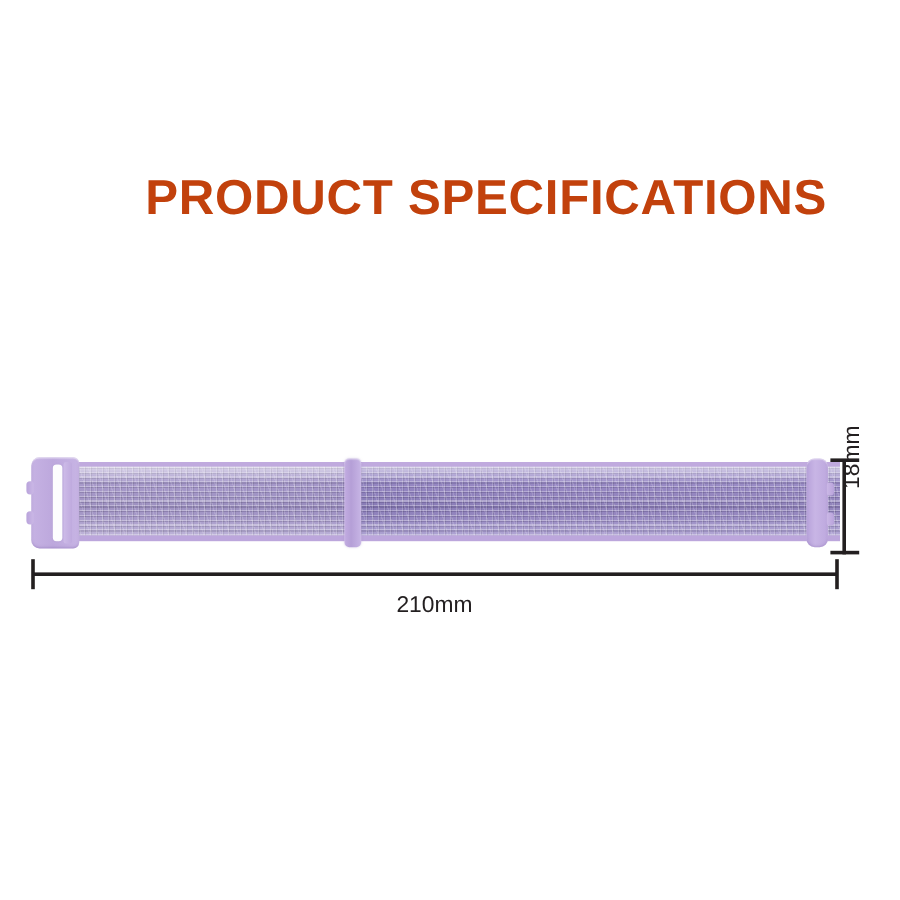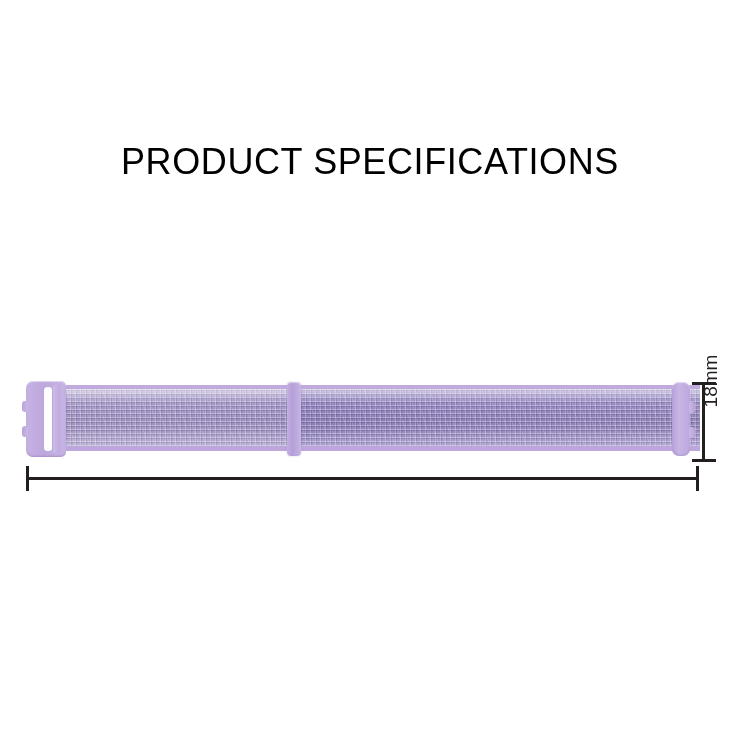--- a/index.html
+++ b/index.html
@@ -16,24 +16,24 @@
     height: 750px;
     background: #ffffff;
     overflow: hidden;
   }
 
   
   #spec-title {
     position: absolute;
     left: 121px;
     top: 141px;
-    font-size: 36px;
-    font-weight: 400;
+    font-size: 41px;
+    font-weight: 700;
     letter-spacing: 0.6px;
-    color: #000000;
+    color: #c2410c;
     white-space: nowrap;
     font-family: "Liberation Sans", sans-serif;
   }
 
   
   #product {
     position: absolute;
     left: 26px;
     top: 381px;
     width: 671px;
@@ -299,19 +299,20 @@
 
     <div id="end-bar"></div>
     <div class="end-tab" id="end-tab-1"></div>
     <div class="end-tab" id="end-tab-2"></div>
 
   </div>
 
   <div id="dim-h-line"></div>
   <div class="dim-h-cap" id="dim-h-cap-left"></div>
   <div class="dim-h-cap" id="dim-h-cap-right"></div>
+  <div id="dim-h-label">210mm</div>
 
   <div id="dim-v-line"></div>
   <div class="dim-v-cap" id="dim-v-cap-top"></div>
   <div class="dim-v-cap" id="dim-v-cap-bottom"></div>
   <div id="dim-v-label">18mm</div>
 
 </div>
 
 </body></html>

